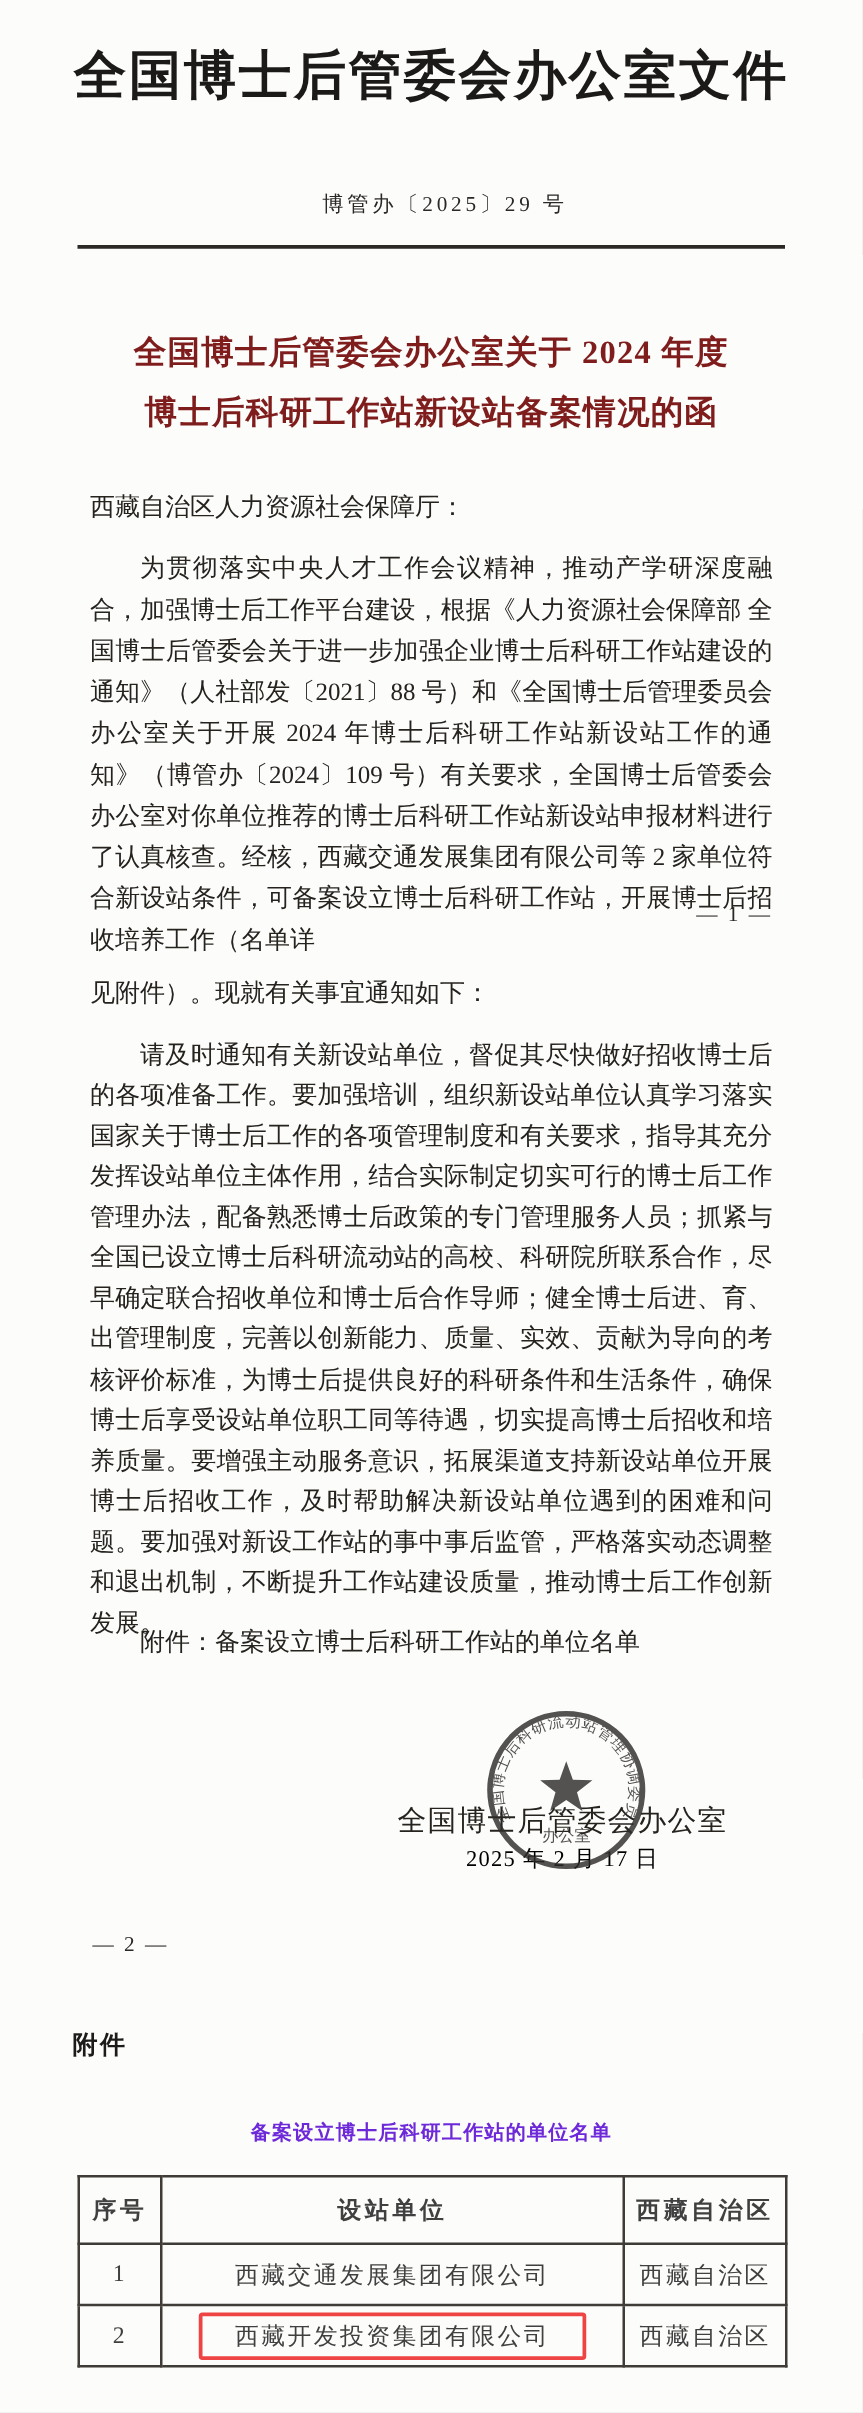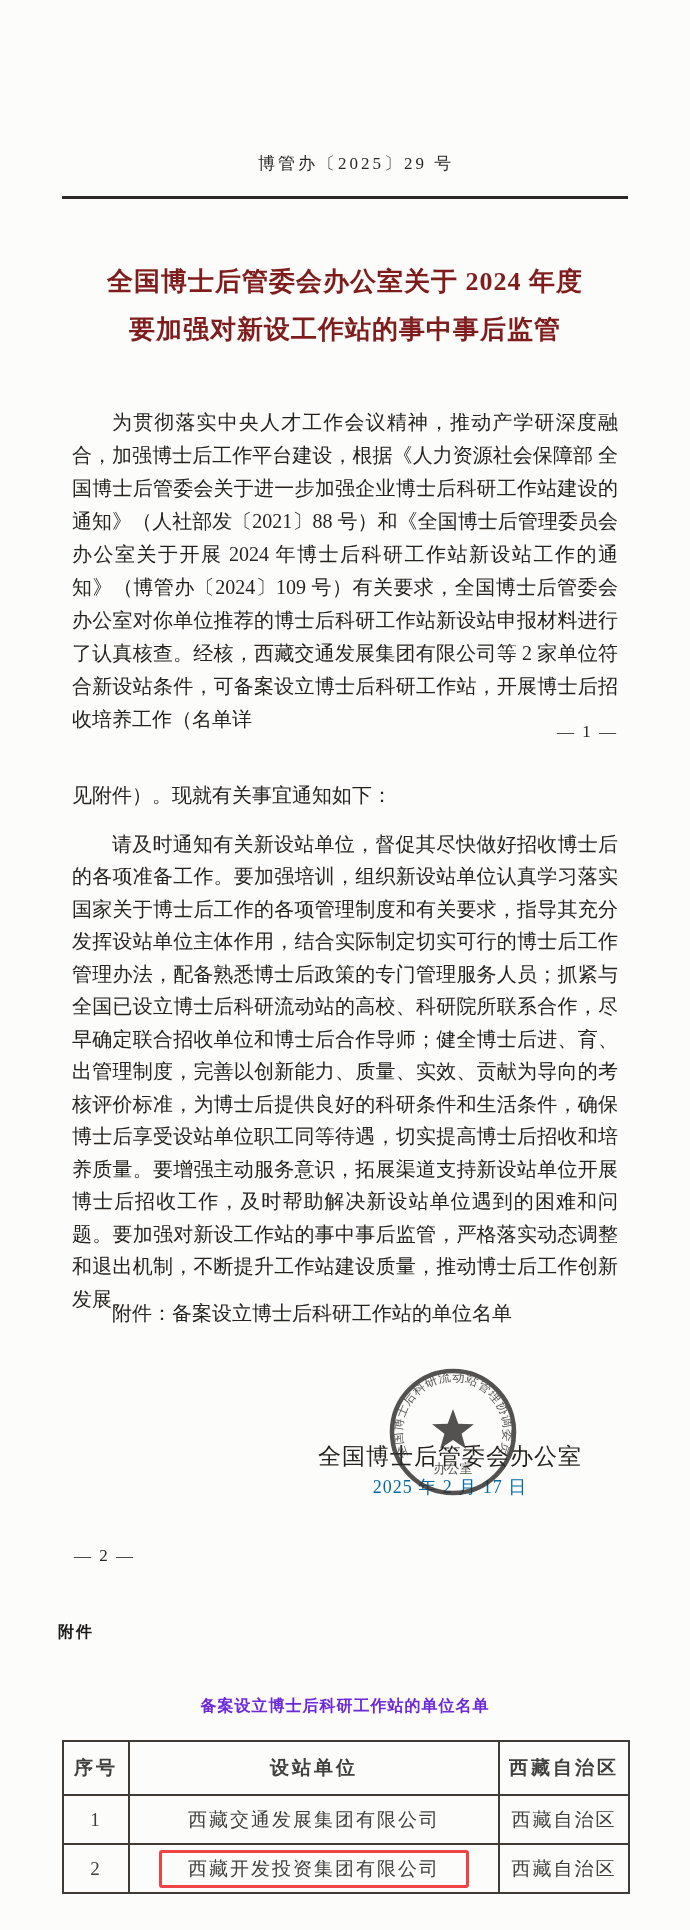--- a/index.html
+++ b/index.html
@@ -54,30 +54,30 @@
   .attach-note {
     position: absolute; top: 1300px; left: 72px; width: 546px;
     font-size: 20px; text-indent: 2em; color: #26231f;
   }
   .signer {
     position: absolute; top: 1441px; left: 290px; width: 320px;
     text-align: center; font-size: 23px; letter-spacing: 1px; color: #26231f;
   }
   .sign-date {
     position: absolute; top: 1475px; left: 290px; width: 320px;
-    text-align: center; font-size: 18px; letter-spacing: 1px; color: #0369a1;
+    text-align: center; font-size: 18px; letter-spacing: 1px; color: #000000;
   }
   .seal {
     position: absolute; top: 1361px; left: 375px;
     opacity: 0.82;
   }
   .attach-label {
     position: absolute; top: 1622px; left: 58px;
     font-family: "Liberation Sans", sans-serif;
-    font-size: 16px; font-weight: 700; letter-spacing: 2px; color: #1d1b19;
+    font-size: 20px; font-weight: 700; letter-spacing: 2px; color: #1d1b19;
   }
   .attach-title {
     position: absolute; top: 1696px; left: 62px; width: 566px;
     text-align: center; font-size: 16px; font-weight: 700;
     letter-spacing: 1px; color: #6d28d9;
   }
   table.roster {
     position: absolute; top: 1740px; left: 62px; width: 566px;
     border-collapse: collapse; table-layout: fixed;
     font-size: 19px; color: #404040;
@@ -99,31 +99,33 @@
     border-radius: 3px;
     padding: 3px 26px;
     letter-spacing: 2px;
   }
 </style>
 </head>
 <body>
 
 <div class="page">
 
+  <div class="masthead">全国博士后管委会办公室文件</div>
 
   <div class="doc-number">博管办〔2025〕29 号</div>
 
   <div class="rule"></div>
 
   <div class="doc-title">
     <div>全国博士后管委会办公室关于 2024 年度</div>
-    <div>要加强对新设工作站的事中事后监管</div>
+    <div>博士后科研工作站新设站备案情况的函</div>
   </div>
 
   <div class="body-block body-1">
+    <div class="salutation">西藏自治区人力资源社会保障厅：</div>
     <div class="indent-para">为贯彻落实中央人才工作会议精神，推动产学研深度融合，加强博士后工作平台建设，根据《人力资源社会保障部 全国博士后管委会关于进一步加强企业博士后科研工作站建设的通知》（人社部发〔2021〕88 号）和《全国博士后管理委员会办公室关于开展 2024 年博士后科研工作站新设站工作的通知》（博管办〔2024〕109 号）有关要求，全国博士后管委会办公室对你单位推荐的博士后科研工作站新设站申报材料进行了认真核查。经核，西藏交通发展集团有限公司等 2 家单位符合新设站条件，可备案设立博士后科研工作站，开展博士后招收培养工作（名单详</div>
   </div>
 
   <div class="page-num page-num-1">— 1 —</div>
 
   <div class="body-block body-2">
     <div>见附件）。现就有关事宜通知如下：</div>
     <div class="indent-para">请及时通知有关新设站单位，督促其尽快做好招收博士后的各项准备工作。要加强培训，组织新设站单位认真学习落实国家关于博士后工作的各项管理制度和有关要求，指导其充分发挥设站单位主体作用，结合实际制定切实可行的博士后工作管理办法，配备熟悉博士后政策的专门管理服务人员；抓紧与全国已设立博士后科研流动站的高校、科研院所联系合作，尽早确定联合招收单位和博士后合作导师；健全博士后进、育、出管理制度，完善以创新能力、质量、实效、贡献为导向的考核评价标准，为博士后提供良好的科研条件和生活条件，确保博士后享受设站单位职工同等待遇，切实提高博士后招收和培养质量。要增强主动服务意识，拓展渠道支持新设站单位开展博士后招收工作，及时帮助解决新设站单位遇到的困难和问题。要加强对新设工作站的事中事后监管，严格落实动态调整和退出机制，不断提升工作站建设质量，推动博士后工作创新发展。</div>
   </div>
 

